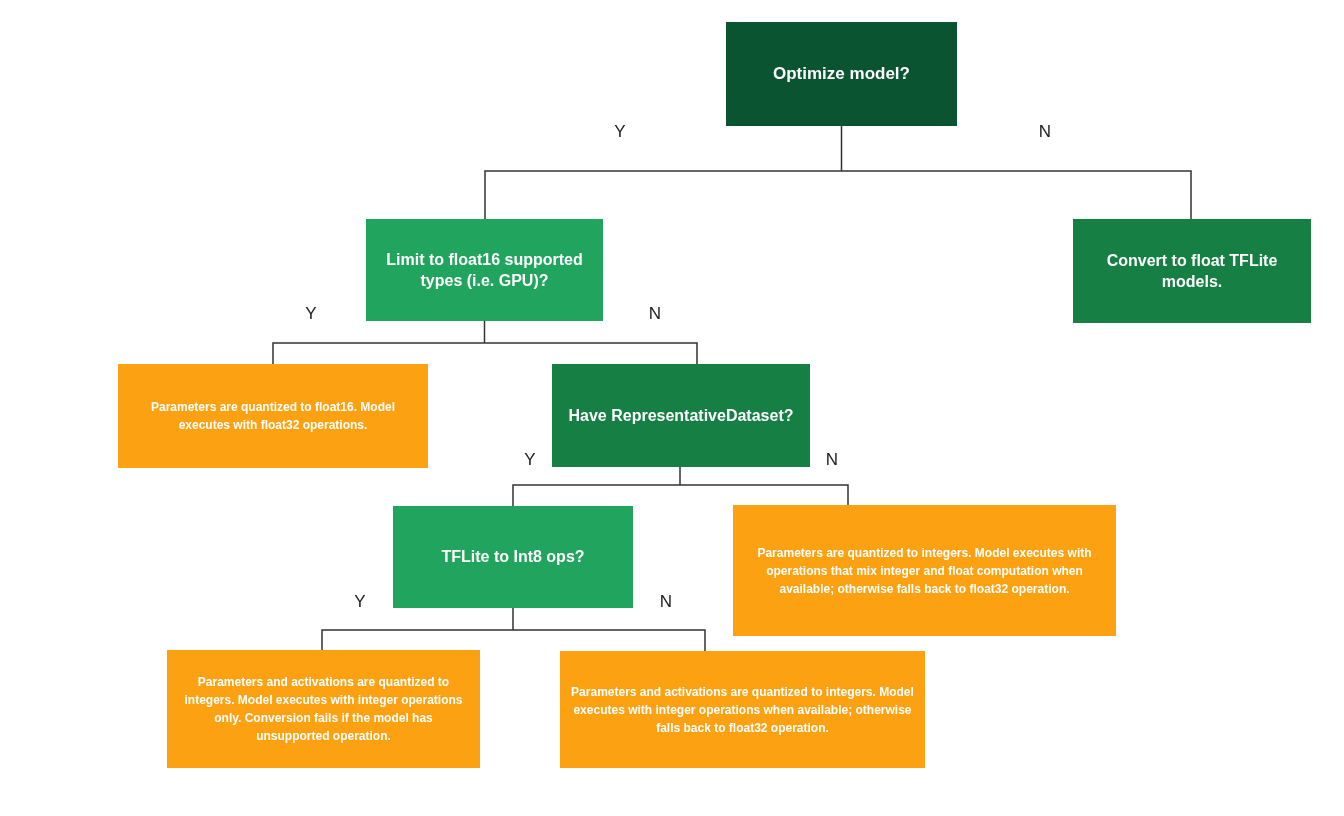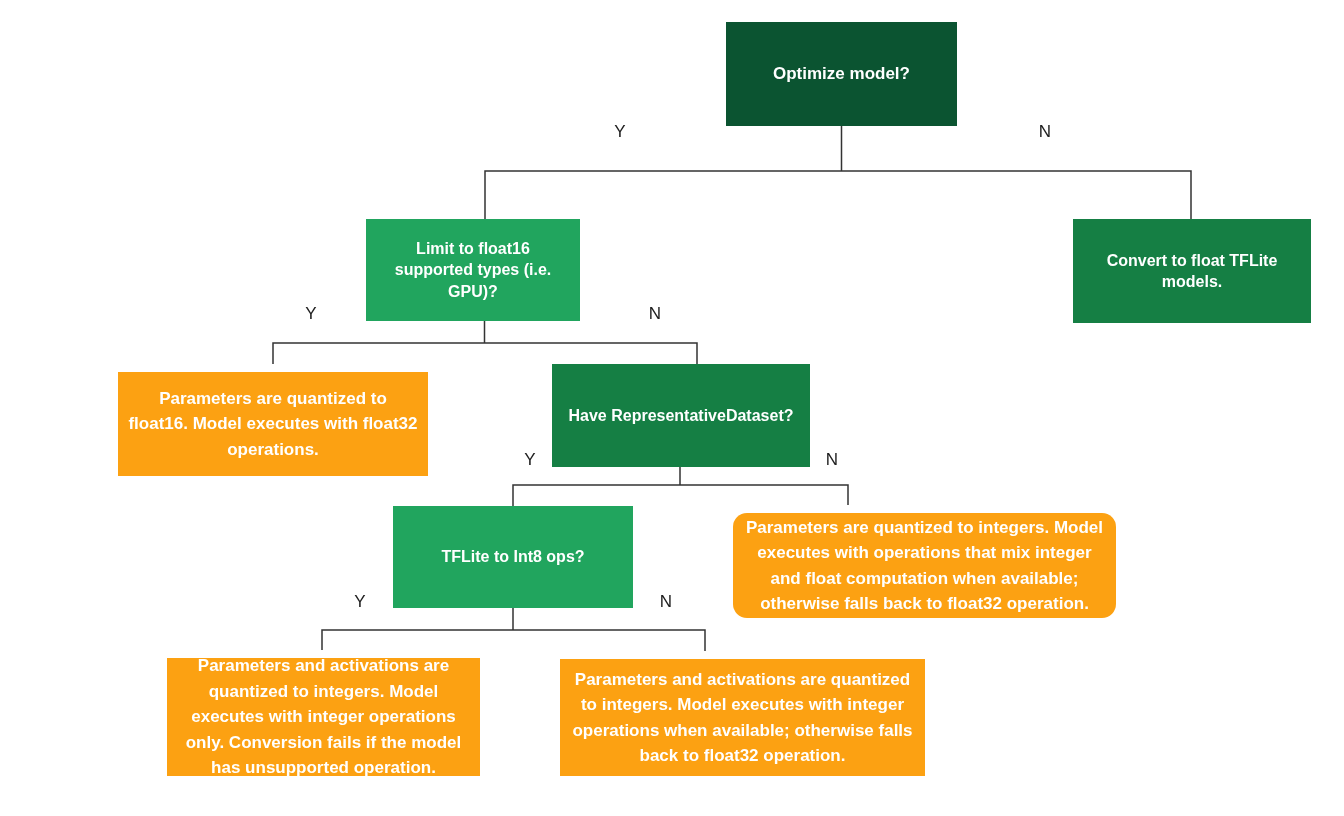--- a/index.html
+++ b/index.html
@@ -32,21 +32,21 @@
     align-items: center;
     justify-content: center;
     text-align: center;
     color: var(--node-text, #ffffff);
     font-weight: bold;
     box-sizing: border-box;
   }
   .node .txt { display: block; }
   .q  { font-size: 16px; line-height: 1.32; padding: 2px 14px; }
   .q-top { font-size: 17px; }
-  .result { font-size: 17px; line-height: 1.5; padding: 0 10px; margin-top: 8px; }
+  .result { font-size: 12px; line-height: 1.5; padding: 0 10px; }
   .dark-green  { background: var(--node-dark-green,  #0B5431); }
   .mid-green   { background: var(--node-green,       #157F44); }
   .light-green { background: var(--node-light-green, #21A55E); }
   .orange      { background: var(--node-orange,      #FCA112); }
   .edge-label {
     position: absolute;
     transform: translate(-50%, -50%);
     font-size: 17px;
     color: var(--edge-label-text, #212121);
     font-weight: 400;
@@ -61,41 +61,41 @@
     <path class="connector" d="M841.5 126 V171 M485 219 V171 H1191 V219"></path>
     <path class="connector" d="M484.5 321 V343 M273 364 V343 H697 V364"></path>
     <path class="connector" d="M680 467 V485 M513 506 V485 H848 V505"></path>
     <path class="connector" d="M513 608 V630 M322 650 V630 H705 V651"></path>
   </svg>
 
   <div class="node dark-green q q-top" style="left:726px; top:22px; width:231px; height:104px;">
     <span class="txt">Optimize model?</span>
   </div>
 
-  <div class="node light-green q" style="left:366px; top:219px; width:214px; height:102px;">
+  <div class="node light-green q" style="left:366px; top:219px; width:237px; height:102px;">
     <span class="txt">Limit to float16 supported types (i.e. GPU)?</span>
   </div>
 
   <div class="node mid-green q" style="left:1073px; top:219px; width:238px; height:104px;">
     <span class="txt">Convert to float TFLite models.</span>
   </div>
 
   <div class="node orange result" style="left:118px; top:364px; width:310px; height:104px;">
     <span class="txt">Parameters are quantized to float16. Model executes with float32 operations.</span>
   </div>
 
   <div class="node mid-green q" style="left:552px; top:364px; width:258px; height:103px;text-align:right;">
     <span class="txt">Have RepresentativeDataset?</span>
   </div>
 
   <div class="node light-green q" style="left:393px; top:506px; width:240px; height:102px;">
     <span class="txt">TFLite to Int8 ops?</span>
   </div>
 
-  <div class="node orange result" style="left:733px; top:505px; width:383px; height:105px;border-radius:14px;">
+  <div class="node orange result" style="left:733px; top:505px; width:383px; height:131px;">
     <span class="txt">Parameters are quantized to integers. Model executes with operations that mix integer and float computation when available; otherwise falls back to float32 operation.</span>
   </div>
 
   <div class="node orange result" style="left:167px; top:650px; width:313px; height:118px;">
     <span class="txt">Parameters and activations are quantized to integers. Model executes with integer operations only. Conversion fails if the model has unsupported operation.</span>
   </div>
 
   <div class="node orange result" style="left:560px; top:651px; width:365px; height:117px;">
     <span class="txt">Parameters and activations are quantized to integers. Model executes with integer operations when available; otherwise falls back to float32 operation.</span>
   </div>

